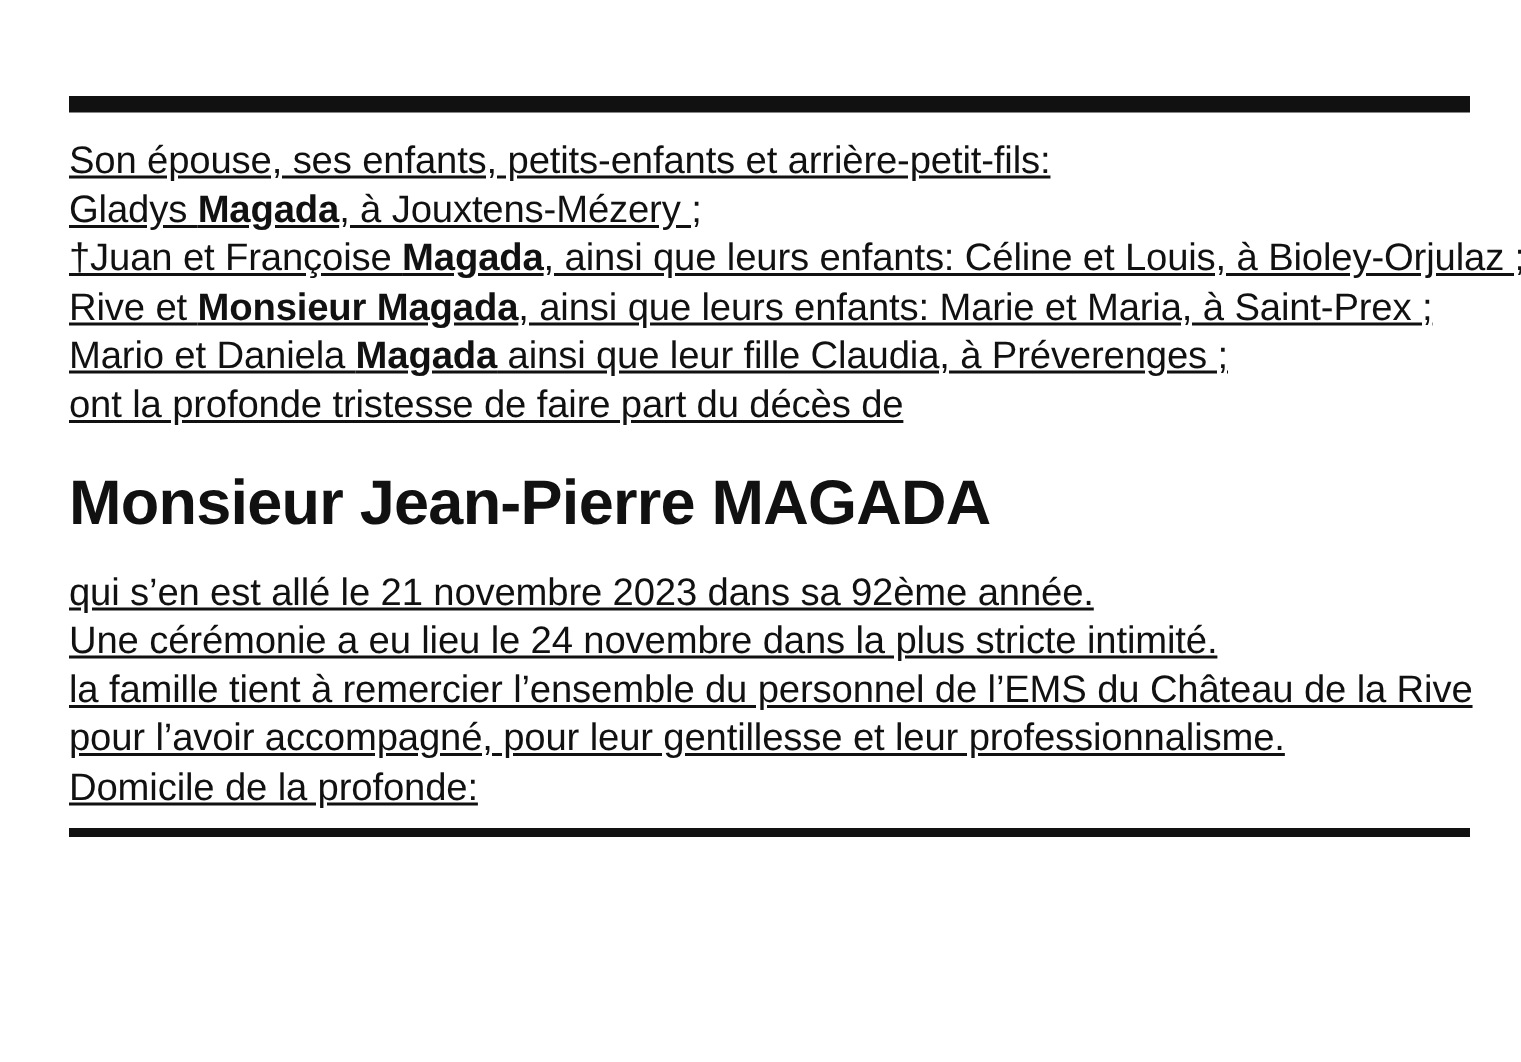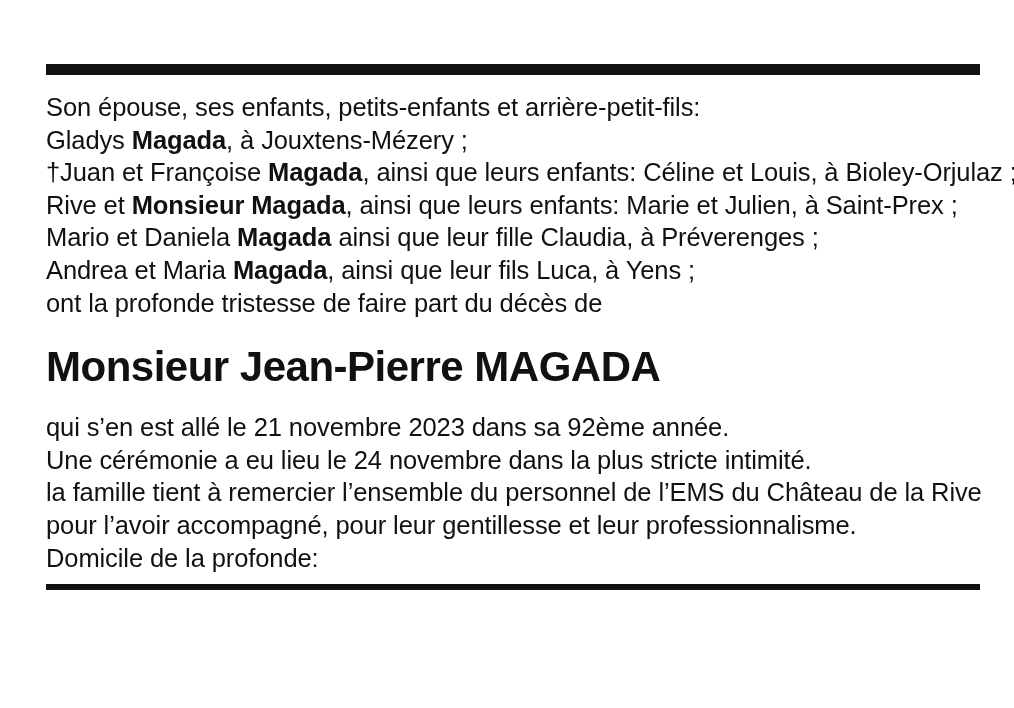--- a/index.html
+++ b/index.html
@@ -33,20 +33,21 @@
   }
   .body-block {
     padding-top: 16px;
   }
   .line {
     font-size: 25.5px;
     line-height: 32.6px;
     letter-spacing: -0.1px;
     white-space: nowrap;
     color: #111111;
+    text-decoration: underline;
   }
   .line b {
     font-weight: bold;
   }
   .name {
     text-align: left;
     font-size: 42px;
     font-weight: bold;
     line-height: 1.05;
     letter-spacing: -0.5px;
@@ -62,23 +63,22 @@
 <body>
 
 <div class="notice">
   <div class="rule-top"></div>
 
   <div class="body-block">
     <div id="intro-lines">
         <div class="line"><span>Son épouse, ses enfants, petits-enfants et arrière-petit-fils:</span></div>
         <div class="line"><span>Gladys </span><b>Magada</b><span>, à Jouxtens-Mézery ;</span></div>
         <div class="line"><span>†Juan et Françoise </span><b>Magada</b><span>, ainsi que leurs enfants: Céline et Louis, à Bioley-Orjulaz ;</span></div>
-        <div class="line"><span>Rive et </span><b>Monsieur Magada</b><span>, ainsi que leurs enfants: Marie et Julien, à Saint-Prex ;</span></div>
+        <div class="line"><span>Rive et </span><b>Monsieur Magada</b><span>, ainsi que leurs enfants: Marie et Maria, à Saint-Prex ;</span></div>
         <div class="line"><span>Mario et Daniela </span><b>Magada</b><span> ainsi que leur fille Claudia, à Préverenges ;</span></div>
-        <div class="line"><span>Andrea et Maria </span><b>Magada</b><span>, ainsi que leur fils Luca, à Yens ;</span></div>
         <div class="line"><span>ont la profonde tristesse de faire part du décès de</span></div>
       </div>
   </div>
 
   <div class="name">Monsieur Jean-Pierre MAGADA</div>
 
   <div class="closing">
     <div id="closing-lines">
         <div class="line"><span>qui s’en est allé le 21 novembre 2023 dans sa 92ème année.</span></div>
         <div class="line"><span>Une cérémonie a eu lieu le 24 novembre dans la plus stricte intimité.</span></div>

